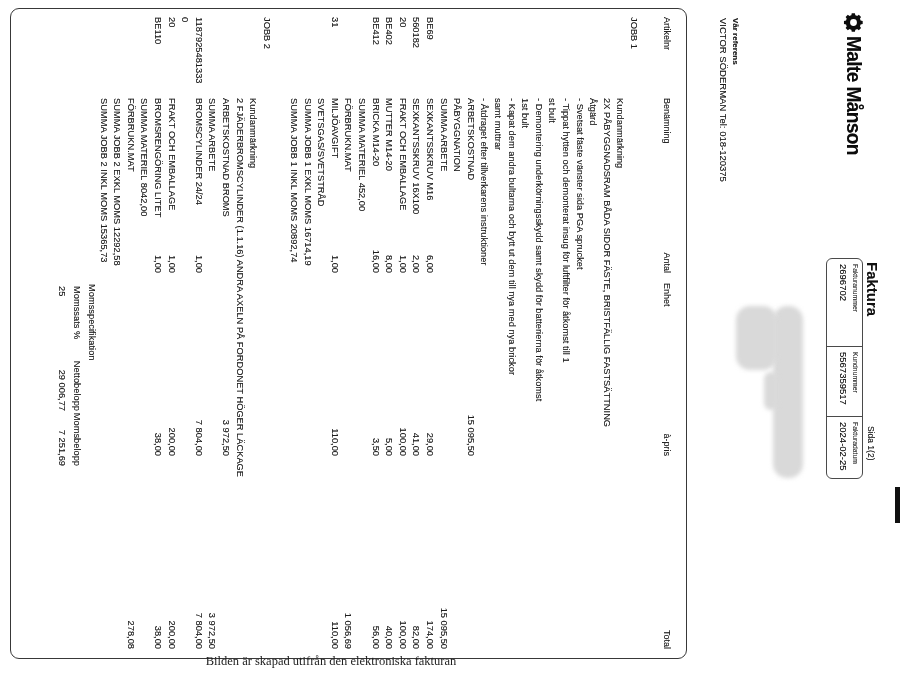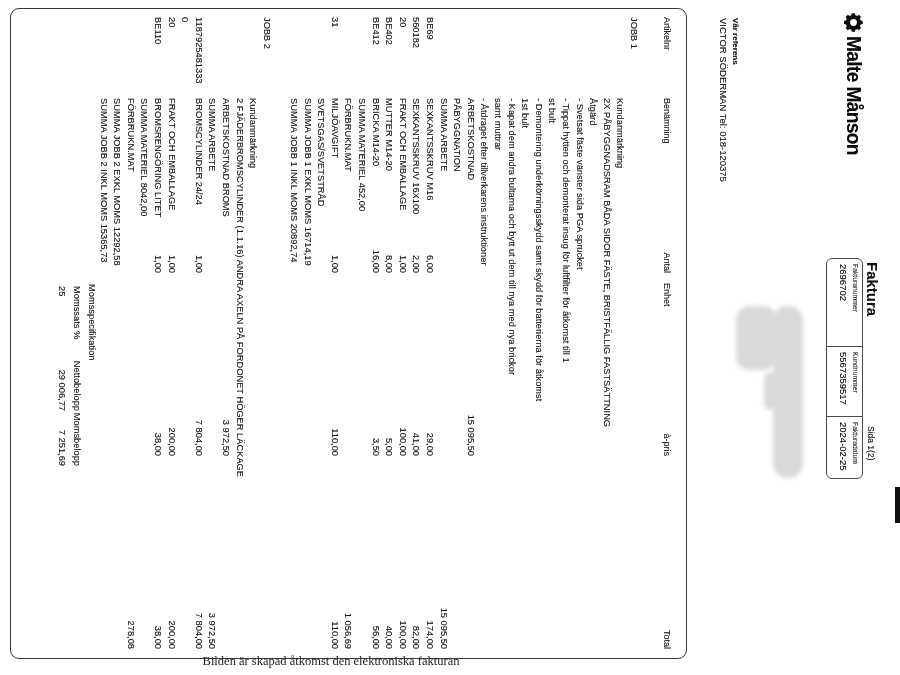--- a/index.html
+++ b/index.html
@@ -286,15 +286,15 @@
       <span class="vat-title">Momsspecifikation</span>
       <span class="vat-rate-label">Momssats %</span>
       <span class="vat-net-label">Nettobelopp</span>
       <span class="vat-vat-label">Momsbelopp</span>
       <span class="vat-rate">25</span>
       <span class="vat-net">29 006,77</span>
       <span class="vat-vat">7 251,69</span>
     </div>
   </div>
 
-  <div class="caption">Bilden är skapad åtkomst den elektroniska fakturan</div>
+  <div class="caption">Bilden är skapad utifrån den elektroniska fakturan</div>
   <div class="edge-mark"></div>
 </div>
 
 </body></html>

